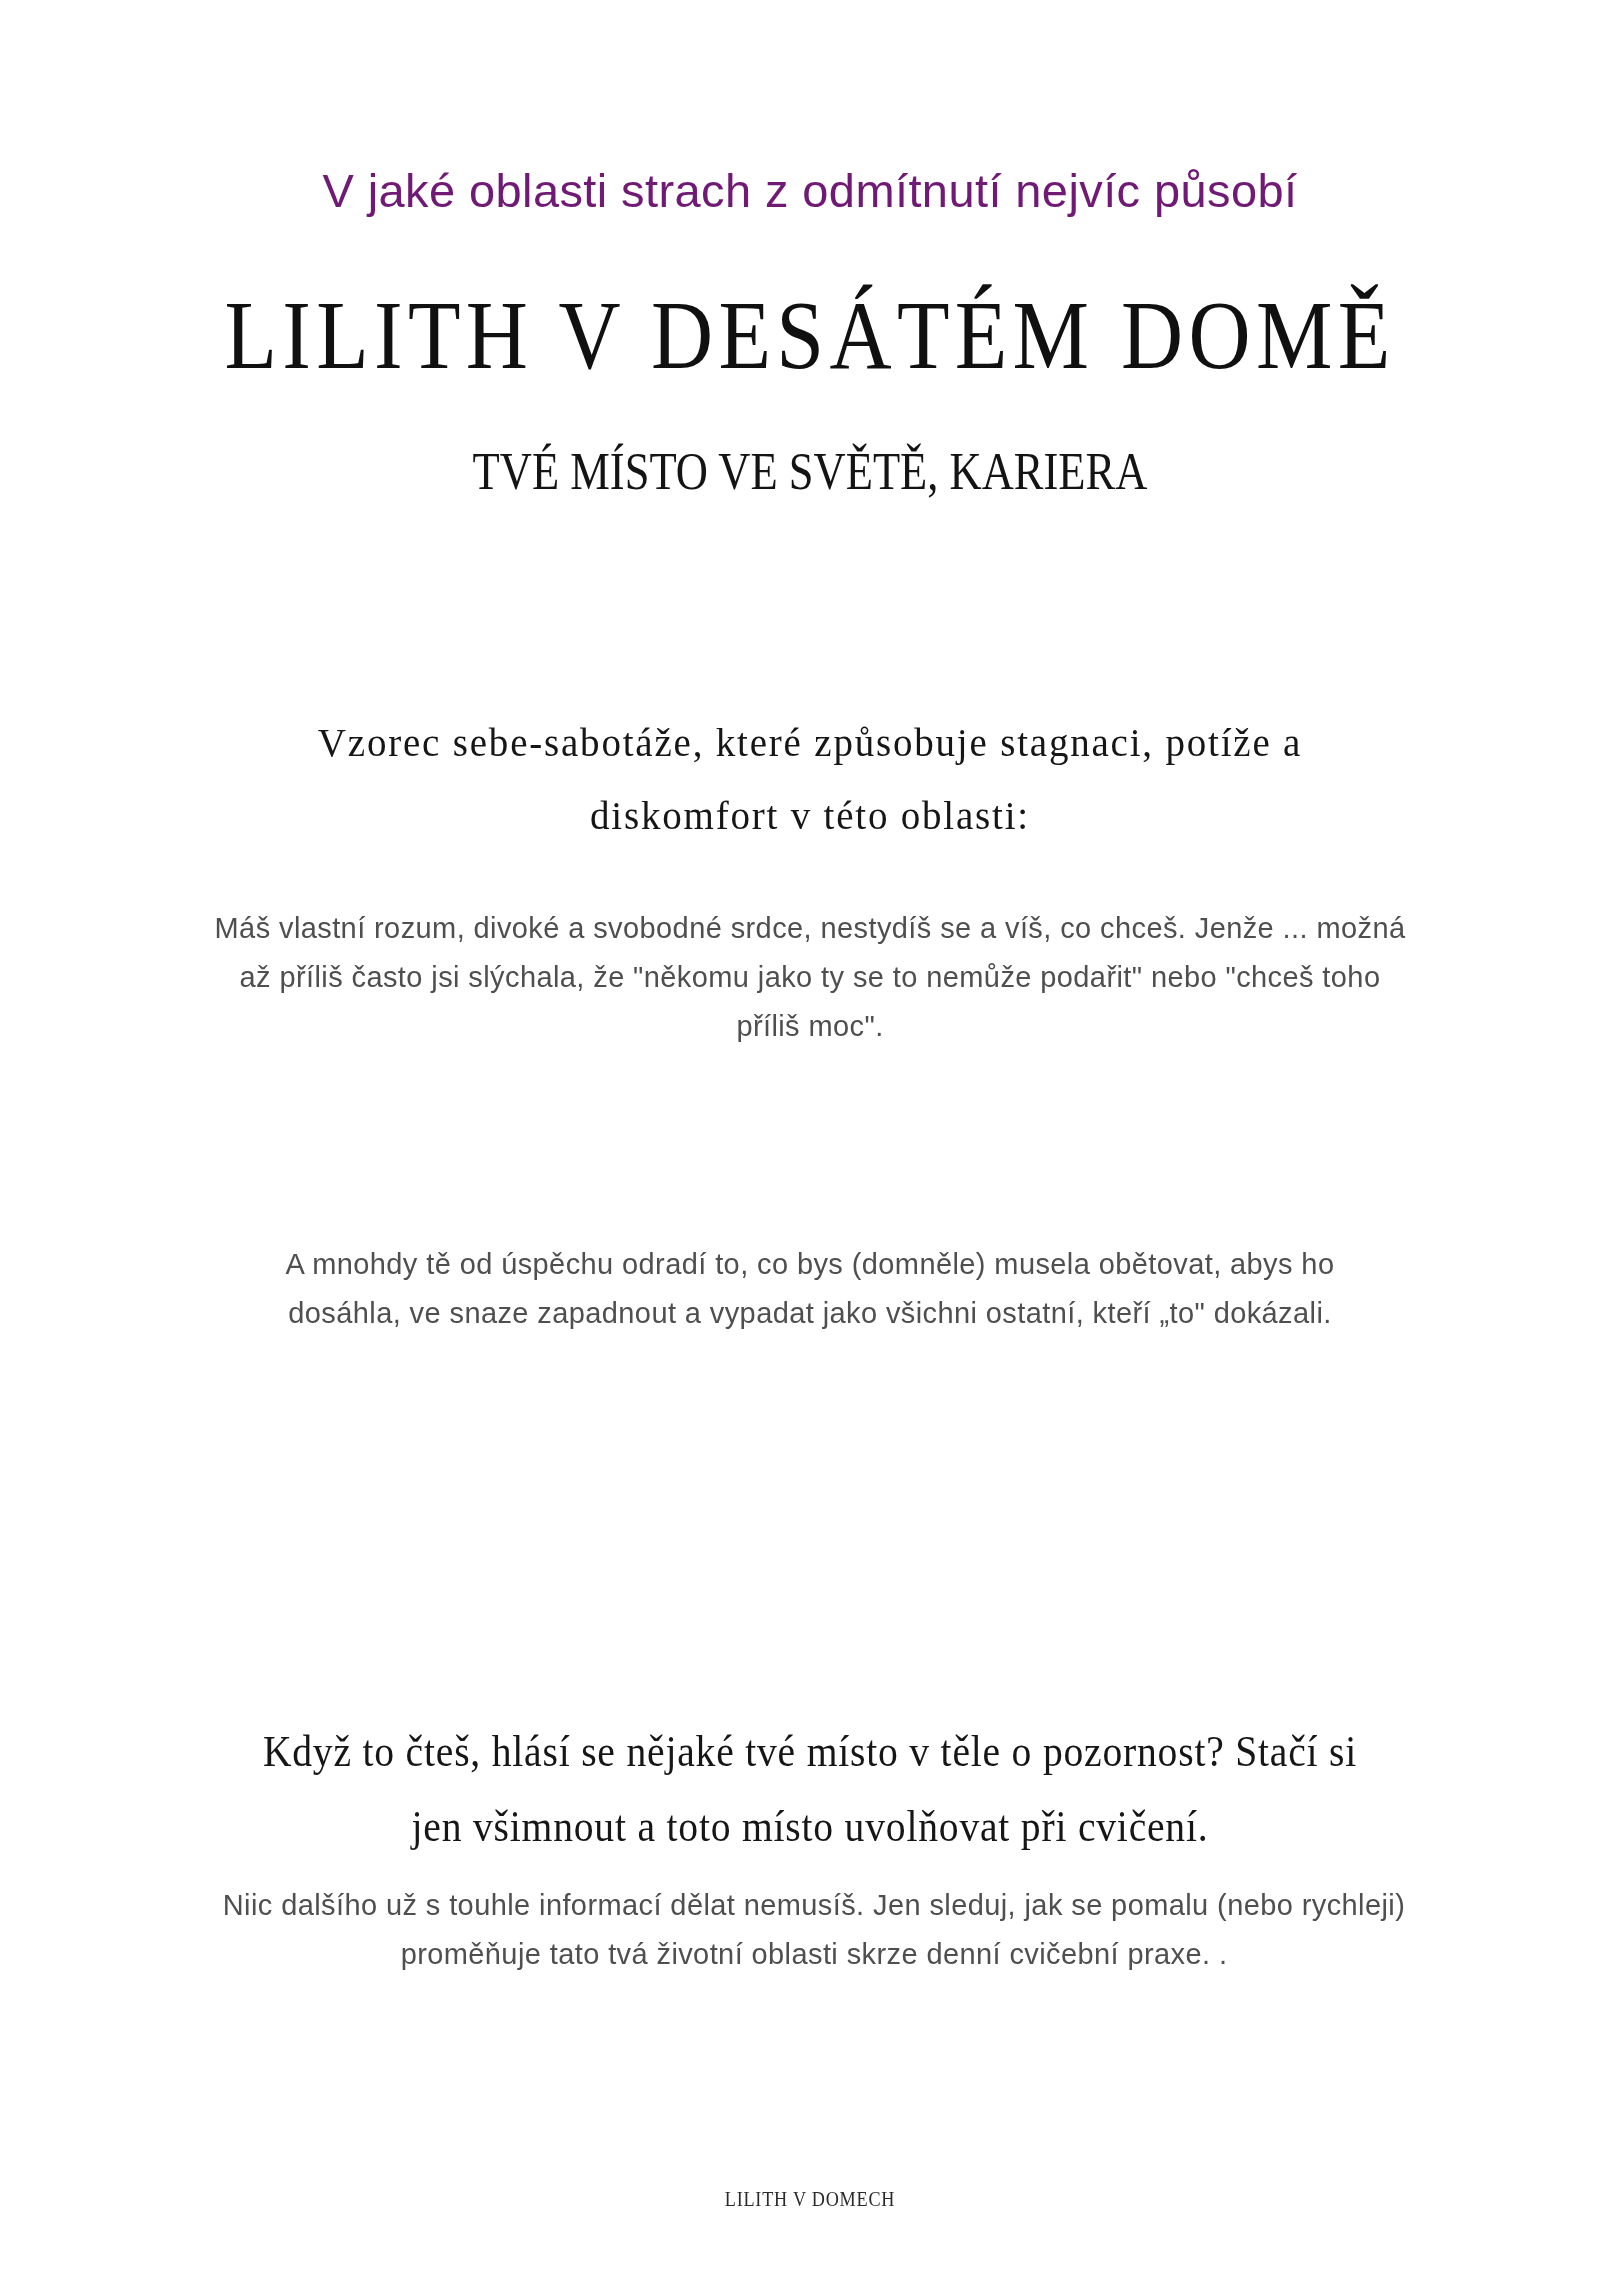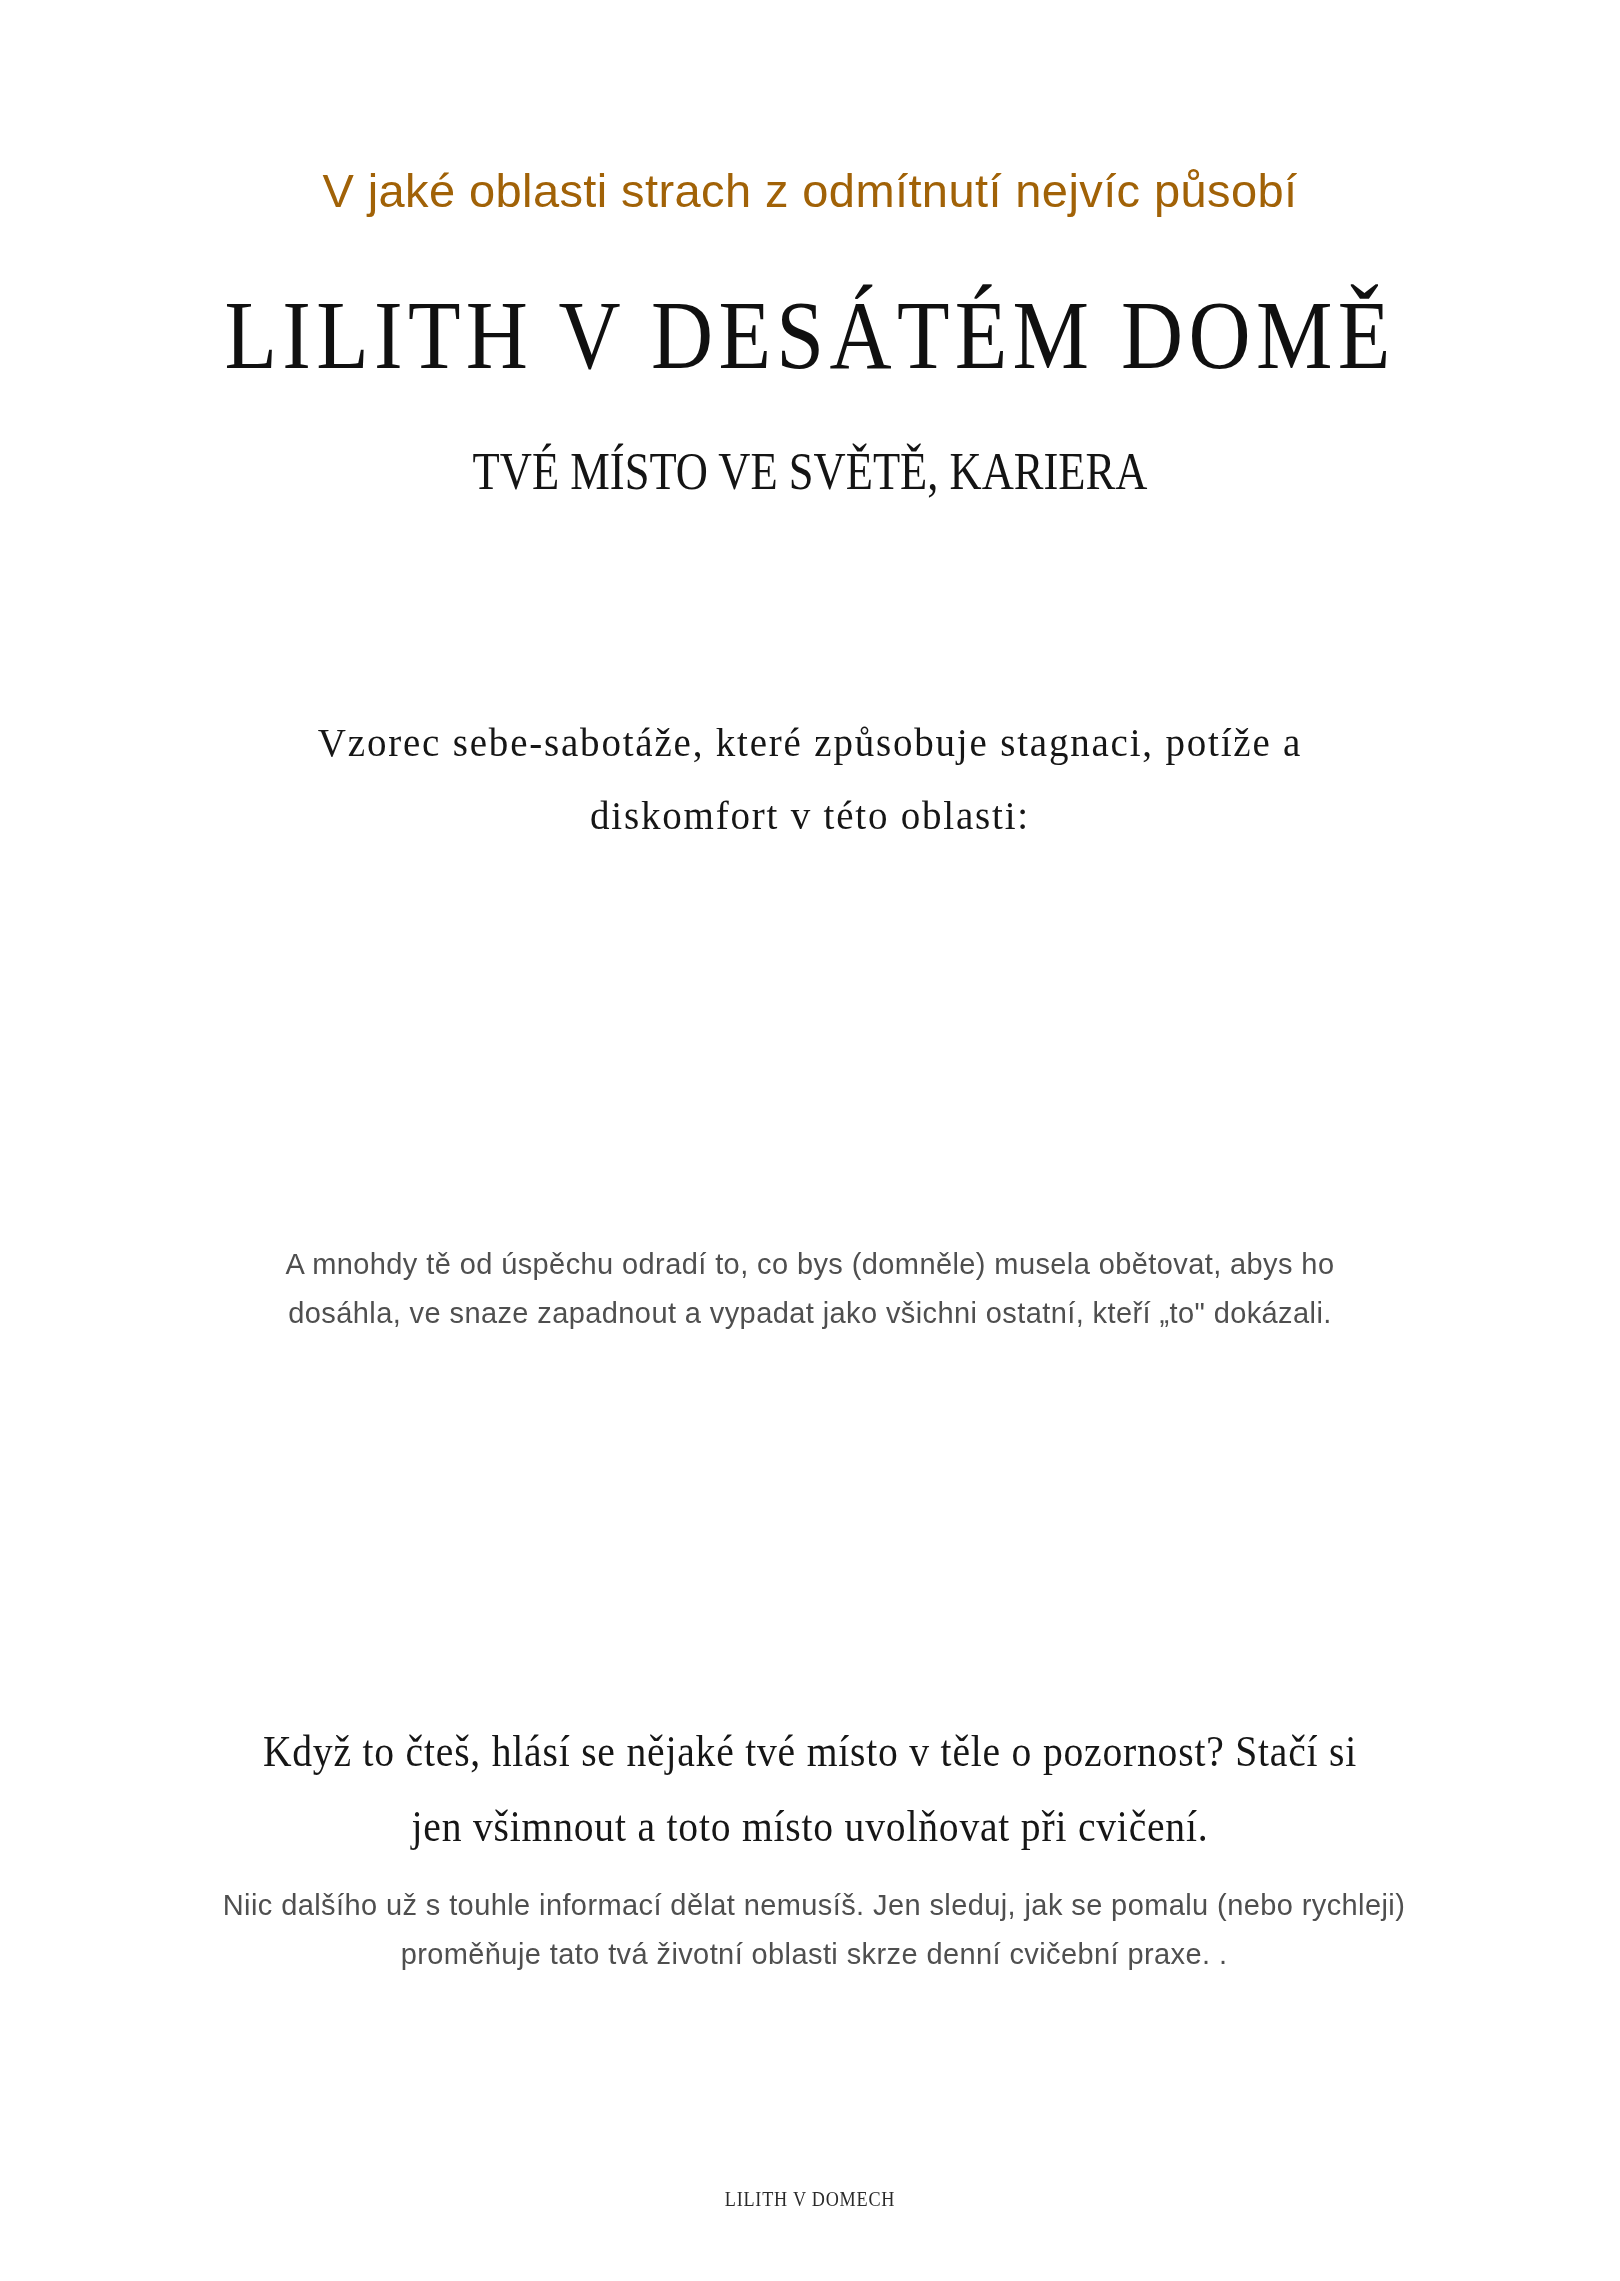--- a/index.html
+++ b/index.html
@@ -24,21 +24,21 @@
     white-space: pre-line;
   }
   
   .eyebrow {
     top: 161px;
     font-family: "Liberation Sans", sans-serif;
     font-weight: 400;
     font-size: 47px;
     line-height: 59px;
     letter-spacing: 0.4px;
-    color: #a16207;
+    color: #701a75;
   }
   
   .title {
     top: 278px;
     font-family: "Liberation Serif", serif;
     font-weight: 400;
     font-size: 86px;
     line-height: 102px;
     letter-spacing: 5.3px;
     color: #101010;
@@ -106,20 +106,23 @@
 
   <div class="block eyebrow">V jaké oblasti strach z odmítnutí nejvíc působí</div>
 
   <h1 class="block title">LILITH V DESÁTÉM DOMĚ</h1>
 
   <div class="block subtitle">TVÉ MÍSTO VE SVĚTĚ, KARIERA</div>
 
   <h2 class="block h-pattern">Vzorec sebe-sabotáže, které způsobuje stagnaci, potíže a
 diskomfort v této oblasti:</h2>
 
+  <p class="block body-p p1">Máš vlastní rozum, divoké a svobodné srdce, nestydíš se a víš, co chceš. Jenže ... možná
+až příliš často jsi slýchala, že "někomu jako ty se to nemůže podařit" nebo "chceš toho
+příliš moc".</p>
 
 
   <p class="block body-p p3">A mnohdy tě od úspěchu odradí to, co bys (domněle) musela obětovat, abys ho
 dosáhla, ve snaze zapadnout a vypadat jako všichni ostatní, kteří „to" dokázali.</p>
 
   <h2 class="block h-practice">Když to čteš, hlásí se nějaké tvé místo v těle o pozornost? Stačí si
 jen všimnout a toto místo uvolňovat při cvičení.</h2>
 
   <p class="block body-p p4">Niic dalšího už s touhle informací dělat nemusíš. Jen sleduj, jak se pomalu (nebo rychleji)
 proměňuje tato tvá životní oblasti skrze denní cvičební praxe.  .</p>

